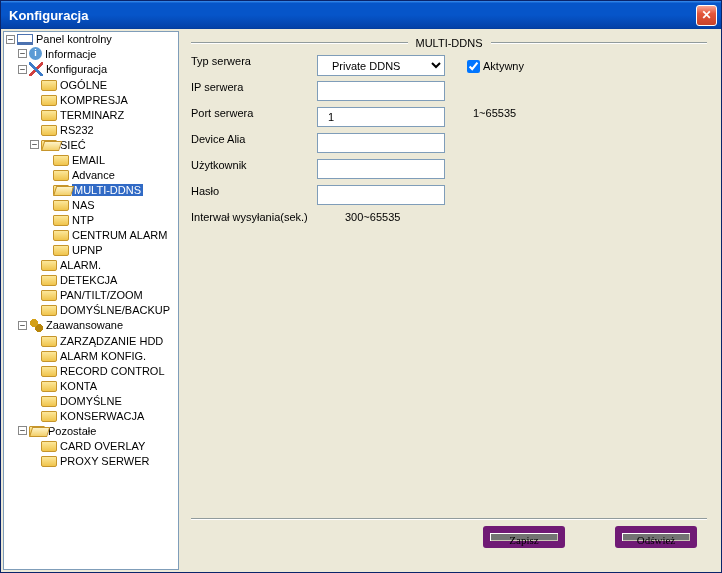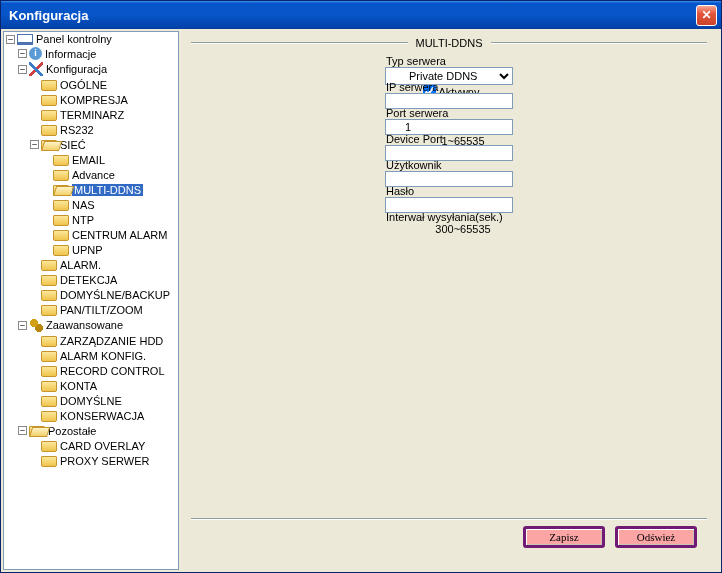--- a/index.html
+++ b/index.html
@@ -153,53 +153,52 @@
   }
   .section-head .hline{
     flex:1;
     border-top:1px solid #919B9C;
     border-bottom:1px solid #fff;
     height:0;
   }
   .section-title { color:#000; }
   .row {
     display:flex;
-    align-items:center;
     margin-bottom: 4px;
     height: 22px;
-    flex-direction: column;
   }
   .row label.fld {
     width: 126px;
   }
   .txt, .sel-box {
     font: 11px Tahoma, Arial, sans-serif;
     border: 1px solid #7F9DB9;
     background:#fff;
     height: 20px;
-    padding: 1px 19px;
+    padding: 1px 10px;
   }
   .txt { width: 128px; }
   .sel-box { width: 128px; height:21px;}
   .hint { margin-left: 28px;}
-  .chk-wrap { display:flex; align-items:center; margin-left: 4px;}
+  .chk-wrap { display:flex; align-items:center; margin-left: 22px;}
   .chk-wrap input { margin: 0 3px 0 0;}
   .btn-row {
     position: absolute;
     bottom: 22px; right: 22px;
     display:flex; gap:10px;
   }
   .btn {
     font: 11px Tahoma;
     width: 82px; height: 22px;
-    background: #fca5a5;
-    border: 3px solid #701a75;
+    background: #737373;
+    border: 7px solid #701a75;
     border-radius: 3px;
     box-shadow: inset 1px 1px 0 #fff, inset -1px -1px 0 #C8C4B4;
     cursor:pointer;
+    margin-left:40px;
   }
   .bottom-line{
     position:absolute;
     bottom: 50px; left:12px; right:12px;
     border-top:1px solid #919B9C;
     border-bottom:1px solid #fff;
     height:0;
   }
   
   .tree-panel::-webkit-scrollbar { width: 16px; }
@@ -337,28 +336,28 @@
                     <div class="node">
                       <span class="expander placeholder">.</span>
                       <span class="icon folder-icon"></span>
                       <span>DETEKCJA</span>
                     </div>
                   </li>
                 <li>
                     <div class="node">
                       <span class="expander placeholder">.</span>
                       <span class="icon folder-icon"></span>
+                      <span>PAN/TILT/ZOOM</span>
+                    </div>
+                  </li>
+                <li>
+                    <div class="node">
+                      <span class="expander placeholder">.</span>
+                      <span class="icon folder-icon"></span>
                       <span>DOMYŚLNE/BACKUP</span>
-                    </div>
-                  </li>
-                <li>
-                    <div class="node">
-                      <span class="expander placeholder">.</span>
-                      <span class="icon folder-icon"></span>
-                      <span>PAN/TILT/ZOOM</span>
                     </div>
                   </li>
               </ul>
             </li>
             <li>
               <div class="node">
                 <span class="expander">−</span>
                 <span class="icon gears-icon"></span>
                 <span>Zaawansowane</span>
               </div>
@@ -459,21 +458,21 @@
       <input class="txt" value="" style="">
     </div>
 
     <div class="row">
       <label class="fld">Port serwera</label>
       <input class="txt" value="1" style="">
       <span class="hint">1~65535</span>
     </div>
 
     <div class="row">
-      <label class="fld">Device Port</label>
+      <label class="fld">Device Alia</label>
       <input class="txt" value="" style="">
     </div>
 
     <div class="row">
       <label class="fld">Użytkownik</label>
       <input class="txt" value="" style="">
     </div>
 
     <div class="row">
       <label class="fld">Hasło</label>

